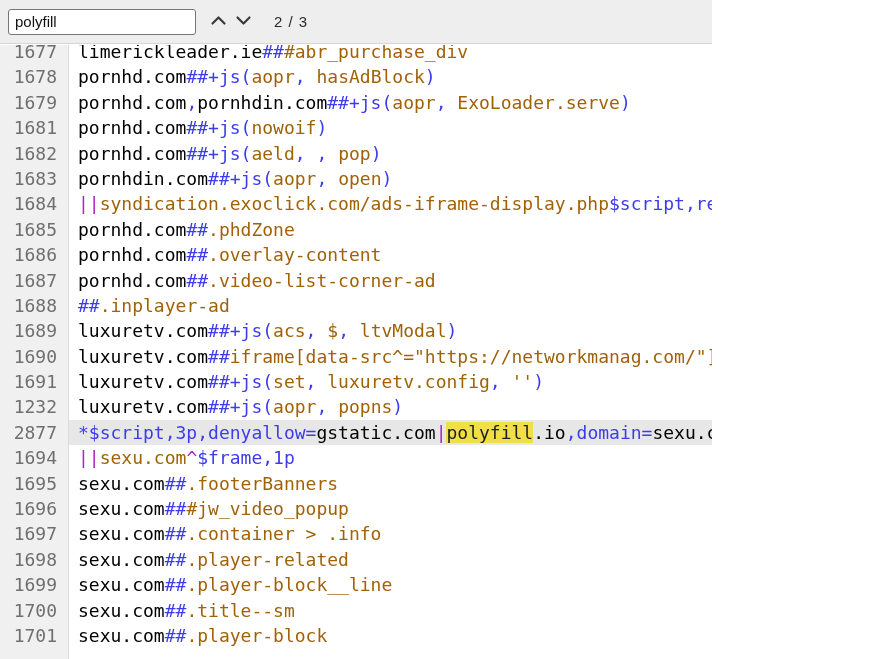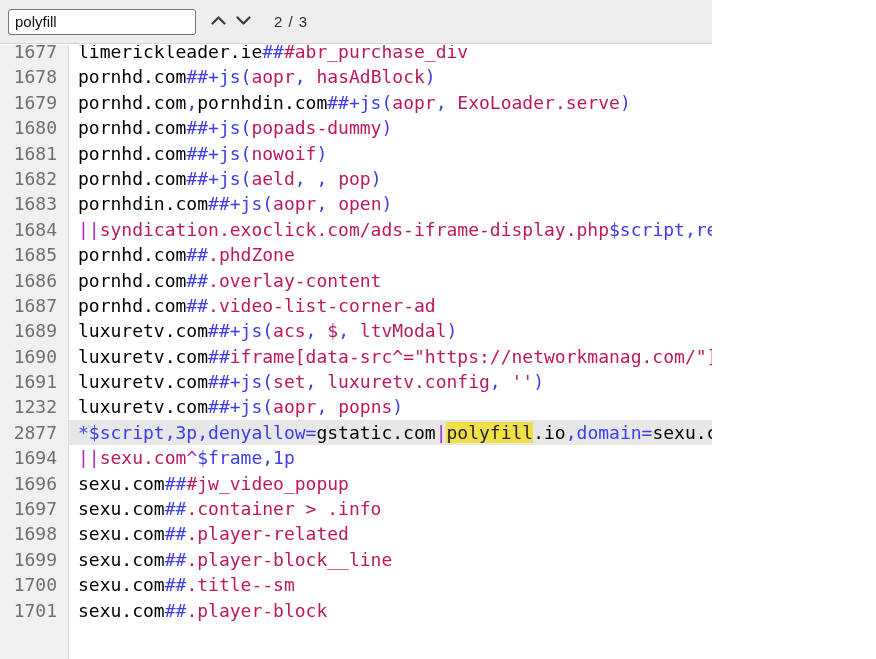--- a/index.html
+++ b/index.html
@@ -18,21 +18,21 @@
   .gutter-bg{position:absolute;top:0;left:0;width:69px;height:100%;background:#f0f0f0;
              border-right:1px solid #dcdcdc;box-sizing:border-box;}
   .lines{position:absolute;top:-6px;left:0;width:876px;}
   .row{display:flex;height:25.4px;line-height:25.4px;font-size:18px;white-space:pre;}
   .num{width:69px;box-sizing:border-box;padding-right:12px;text-align:right;color:#6f6f6f;flex:none;}
   .code{flex:1;padding-left:9px;overflow:hidden;white-space:pre;color:#19194b;}
   .row.active .code{background:#e7e7e7;}
   
   .t-d{color:#000000;}           
   .t-o{color:#3c3ceb;}           
-  .t-a{color:#be185d;}           
+  .t-a{color:#a16207;}           
   .t-p{color:#ae23c0;}           
   .t-v{color:#7c4700;font-weight:bold;} 
   .t-m{background:#f0df47;color:#1f1f1f;} 
 </style>
 </head>
 <body>
 
 <div class="screen">
 
   <div class="findbar">
@@ -53,34 +53,35 @@
     </button>
     <span class="counter">2 / 3</span>
   </div>
 
   <div class="editor">
     <div class="gutter-bg"></div>
     <div class="lines" id="lines">
         <div class="row"><span class="num">1677</span><span class="code"><span class="t-d">limerickleader.ie</span><span class="t-o">##</span><span class="t-a">#abr_purchase_div</span></span></div>
         <div class="row"><span class="num">1678</span><span class="code"><span class="t-d">pornhd.com</span><span class="t-o">##+js(</span><span class="t-a">aopr</span><span class="t-o">, </span><span class="t-a">hasAdBlock</span><span class="t-o">)</span></span></div>
         <div class="row"><span class="num">1679</span><span class="code"><span class="t-d">pornhd.com</span><span class="t-o">,</span><span class="t-d">pornhdin.com</span><span class="t-o">##+js(</span><span class="t-a">aopr</span><span class="t-o">, </span><span class="t-a">ExoLoader.serve</span><span class="t-o">)</span></span></div>
-        <div class="row"><span class="num">1680</span><span class="code"><span class="t-d">pornhd.com</span><span class="t-o">##+js(</span><span class="t-a">popads-dummy</span><span class="t-o">)</span></span></div>
         <div class="row"><span class="num">1681</span><span class="code"><span class="t-d">pornhd.com</span><span class="t-o">##+js(</span><span class="t-a">nowoif</span><span class="t-o">)</span></span></div>
         <div class="row"><span class="num">1682</span><span class="code"><span class="t-d">pornhd.com</span><span class="t-o">##+js(</span><span class="t-a">aeld</span><span class="t-o">, , </span><span class="t-a">pop</span><span class="t-o">)</span></span></div>
         <div class="row"><span class="num">1683</span><span class="code"><span class="t-d">pornhdin.com</span><span class="t-o">##+js(</span><span class="t-a">aopr</span><span class="t-o">, </span><span class="t-a">open</span><span class="t-o">)</span></span></div>
         <div class="row"><span class="num">1684</span><span class="code"><span class="t-p">||</span><span class="t-a">syndication.exoclick.com/ads-iframe-display.php</span><span class="t-o">$script,redirect=</span><span class="t-v">noopjs</span></span></div>
         <div class="row"><span class="num">1685</span><span class="code"><span class="t-d">pornhd.com</span><span class="t-o">##</span><span class="t-a">.phdZone</span></span></div>
         <div class="row"><span class="num">1686</span><span class="code"><span class="t-d">pornhd.com</span><span class="t-o">##</span><span class="t-a">.overlay-content</span></span></div>
         <div class="row"><span class="num">1687</span><span class="code"><span class="t-d">pornhd.com</span><span class="t-o">##</span><span class="t-a">.video-list-corner-ad</span></span></div>
+        <div class="row"><span class="num">1688</span><span class="code"><span class="t-o">##</span><span class="t-a">.inplayer-ad</span></span></div>
         <div class="row"><span class="num">1689</span><span class="code"><span class="t-d">luxuretv.com</span><span class="t-o">##+js(</span><span class="t-a">acs</span><span class="t-o">, </span><span class="t-a">$</span><span class="t-o">, </span><span class="t-a">ltvModal</span><span class="t-o">)</span></span></div>
         <div class="row"><span class="num">1690</span><span class="code"><span class="t-d">luxuretv.com</span><span class="t-o">##</span><span class="t-a">iframe[data-src^="https://networkmanag.com/"]</span></span></div>
         <div class="row"><span class="num">1691</span><span class="code"><span class="t-d">luxuretv.com</span><span class="t-o">##+js(</span><span class="t-a">set</span><span class="t-o">, </span><span class="t-a">luxuretv.config</span><span class="t-o">, </span><span class="t-a">''</span><span class="t-o">)</span></span></div>
         <div class="row"><span class="num">1232</span><span class="code"><span class="t-d">luxuretv.com</span><span class="t-o">##+js(</span><span class="t-a">aopr</span><span class="t-o">, </span><span class="t-a">popns</span><span class="t-o">)</span></span></div>
         <div class="row active"><span class="num">2877</span><span class="code"><span class="t-o">*$script,3p,denyallow=</span><span class="t-d">gstatic.com</span><span class="t-p">|</span><span class="t-m">polyfill</span><span class="t-d">.io</span><span class="t-o">,domain=</span><span class="t-d">sexu.com</span></span></div>
         <div class="row"><span class="num">1694</span><span class="code"><span class="t-p">||</span><span class="t-a">sexu.com</span><span class="t-p">^</span><span class="t-o">$frame,1p</span></span></div>
+        <div class="row"><span class="num">1695</span><span class="code"><span class="t-d">sexu.com</span><span class="t-o">##</span><span class="t-a">.footerBanners</span></span></div>
         <div class="row"><span class="num">1696</span><span class="code"><span class="t-d">sexu.com</span><span class="t-o">##</span><span class="t-a">#jw_video_popup</span></span></div>
         <div class="row"><span class="num">1697</span><span class="code"><span class="t-d">sexu.com</span><span class="t-o">##</span><span class="t-a">.container &gt; .info</span></span></div>
         <div class="row"><span class="num">1698</span><span class="code"><span class="t-d">sexu.com</span><span class="t-o">##</span><span class="t-a">.player-related</span></span></div>
         <div class="row"><span class="num">1699</span><span class="code"><span class="t-d">sexu.com</span><span class="t-o">##</span><span class="t-a">.player-block__line</span></span></div>
         <div class="row"><span class="num">1700</span><span class="code"><span class="t-d">sexu.com</span><span class="t-o">##</span><span class="t-a">.title--sm</span></span></div>
         <div class="row"><span class="num">1701</span><span class="code"><span class="t-d">sexu.com</span><span class="t-o">##</span><span class="t-a">.player-block</span></span></div>
       </div>
   </div>
 
 </div>

